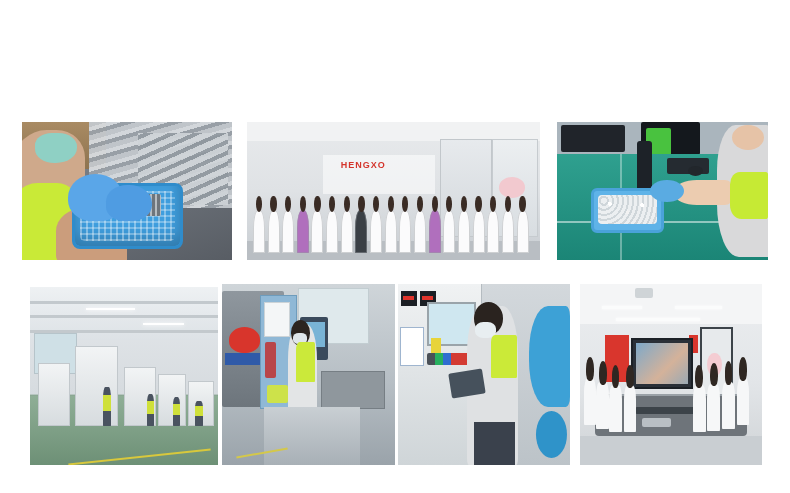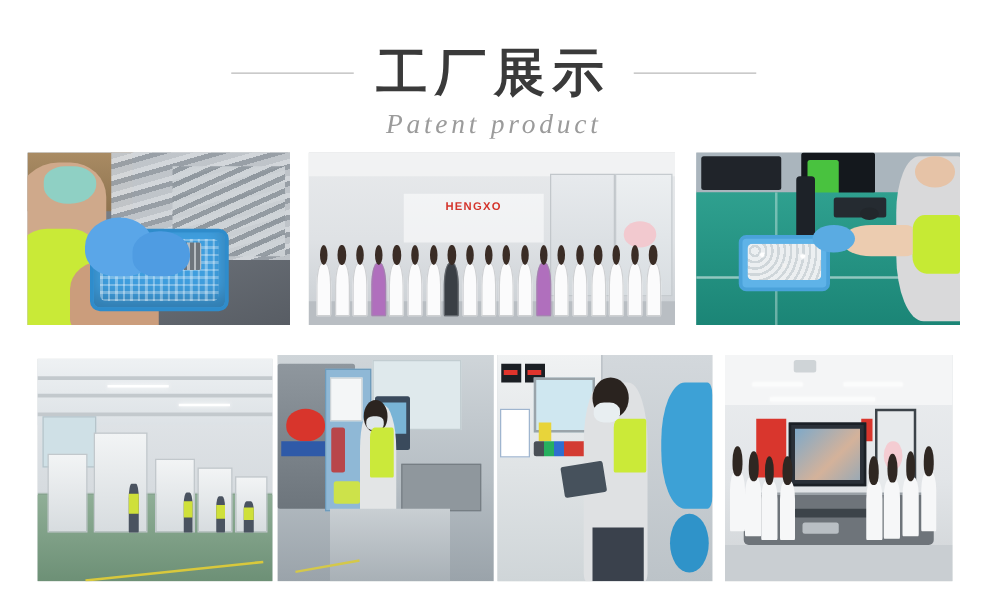--- a/index.html
+++ b/index.html
@@ -76,21 +76,21 @@
   .t2-ceiling{position:absolute;left:0;top:0;width:100%;height:14%;background:#f1f2f3;}
   .t2-led{position:absolute;left:15%;top:10%;width:52%;height:13%;
     background:#241512;border:1px solid #140b09;border-radius:1px;overflow:hidden;
     display:flex;align-items:center;justify-content:center;}
   .t2-led-text{
     color:#ff6a16;font-size:7px;font-weight:700;letter-spacing:.4px;
     white-space:nowrap;font-family:"DejaVu Sans",sans-serif;
     text-shadow:0 0 3px rgba(255,90,0,.9);
   }
   .t2-logo{position:absolute;left:32%;top:27%;width:26%;height:8%;
-    display:flex;align-items:center;justify-content:center;}
+    display:flex;align-items:center;justify-content:flex-start;}
   .t2-logo-text{color:#d4352c;font-size:9px;font-weight:700;letter-spacing:1px;font-family:"Liberation Sans",sans-serif;}
   .t2-wallpanel{position:absolute;left:26%;top:24%;width:38%;height:28%;background:rgba(255,255,255,.55);}
   .t2-door{position:absolute;left:66%;top:12%;width:17%;height:70%;
     background:linear-gradient(180deg,#e7eaed,#d3d8dc);border:1px solid #c2c7cb;}
   .t2-door2{position:absolute;left:83.5%;top:12%;width:15%;height:70%;
     background:linear-gradient(180deg,#eceff1,#d8dde1);border:1px solid #c6cbcf;}
   .t2-circle{position:absolute;left:86%;top:40%;width:9%;height:15%;border-radius:50%;background:#f2c9cf;}
   .t2-floor{position:absolute;left:0;bottom:0;width:100%;height:14%;background:#b9bec3;}
   .t2-people{position:absolute;left:0;top:40%;width:100%;height:60%;}
   .t2-people span{position:absolute;bottom:8%;width:4.1%;height:52%;
@@ -197,28 +197,20 @@
   .b4-kb{position:absolute;left:34%;top:74%;width:16%;height:5%;background:#b9bfc4;border-radius:2px;}
   .b4-wall{position:absolute;left:0;bottom:0;width:100%;height:16%;background:#c9ced2;}
   .b4-p{position:absolute;width:7%;height:26%;background:#f6f7f8;border-radius:30% 30% 4% 4%;}
   .b4-p::before{content:"";position:absolute;left:20%;top:-44%;width:60%;height:50%;background:#2f2722;border-radius:50% 50% 40% 40%;}
 </style>
 </head>
 <body>
 
 <div class="page">
 
-  <div class="header">
-    <div class="title-row">
-      <span class="rule left"></span>
-      <span class="title-cn">工厂展示</span>
-      <span class="rule right"></span>
-    </div>
-    <div class="subtitle">Patent product</div>
-  </div>
 
   <div class="gallery">
 
     <div class="ph" style="left:22px;top:122px;width:210px;height:138px;">
       <div class="scene">
         <div class="t1-bg"></div>
         <div class="t1-wall"></div>
         <div class="t1-bags"></div>
         <div class="t1-bags2"></div>
         <div class="t1-worker"></div>

